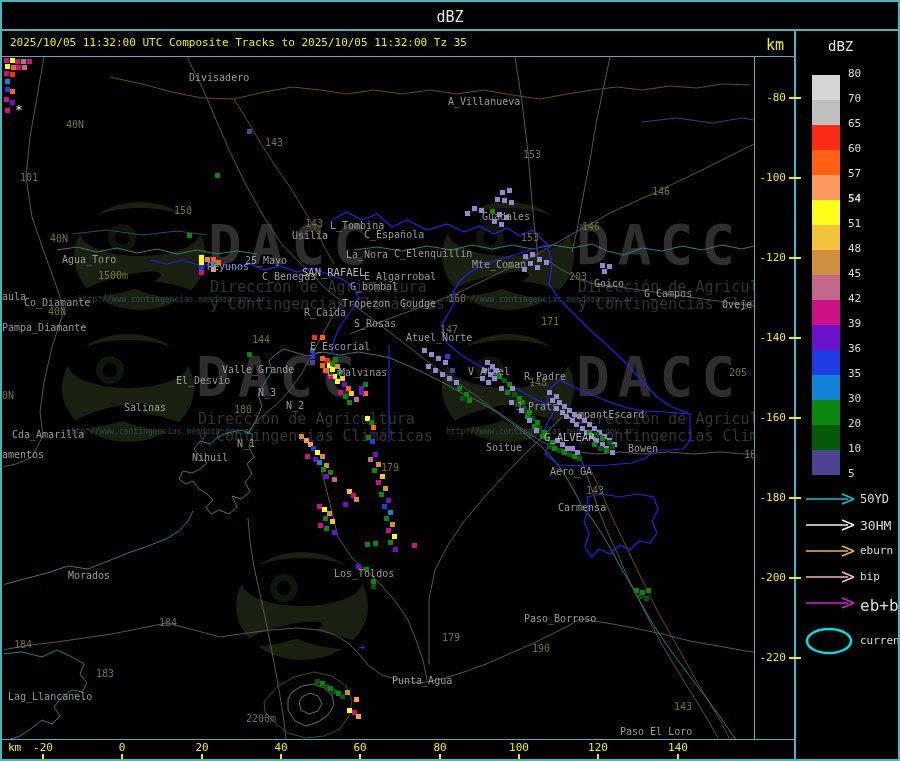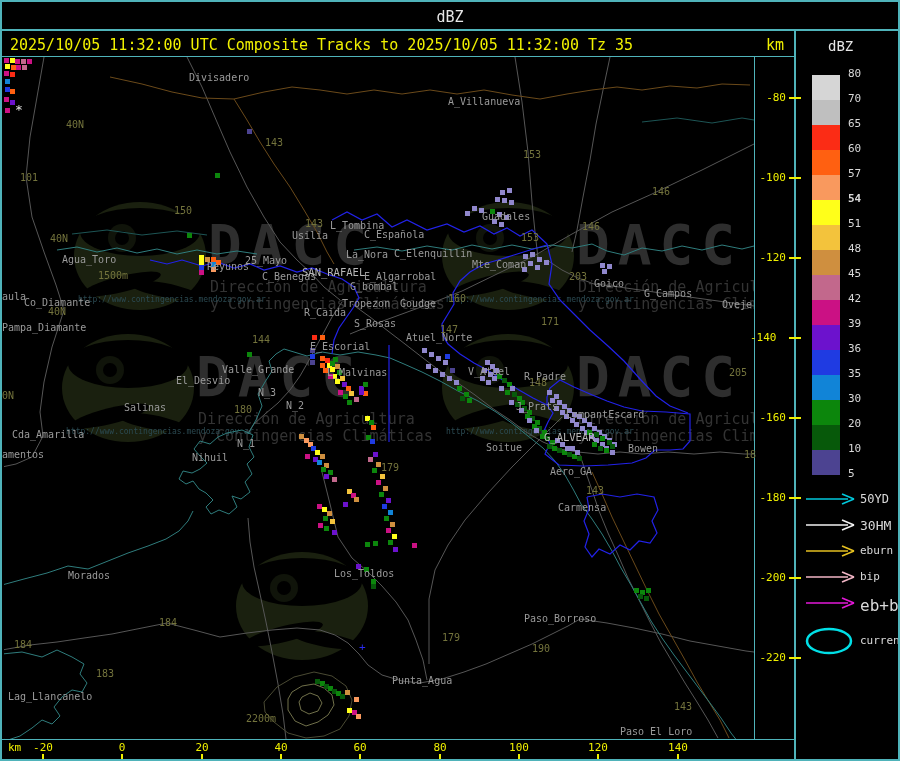--- a/index.html
+++ b/index.html
@@ -2,21 +2,21 @@
 <html><head>
 <meta charset="utf-8">
 <style>
   html,body{margin:0;padding:0;background:#000;}
   #root{position:relative;width:900px;height:761px;background:#000;overflow:hidden;
         box-sizing:border-box;border:2px solid #4fb3ba;
         font-family:"DejaVu Sans Mono",monospace;}
   .abs{position:absolute;}
   .cy{background:#4fb3ba;}
   #titlebar{left:0;top:6px;width:100%;text-align:center;color:#e6e6e6;font-size:15px;}
-  #timeline{left:8px;top:34px;color:#f0f000;font-size:15px;white-space:pre;}
+  #timeline{left:8px;top:34px;color:#f0f000;font-size:11px;white-space:pre;}
   #km-top{left:764px;top:34px;color:#f0f000;font-size:15px;}
   #panel-title{left:826px;top:36px;color:#e6e6e6;font-size:14px;}
   .map-lab{position:absolute;white-space:pre;line-height:11px;}
   .lab-place{color:#9a9a9a;font-size:10px;}
   .lab-big{color:#b8b8b8;font-size:10.5px;}
   .lab-route{color:#73733c;font-size:10px;}
   .axis-lab{position:absolute;color:#f0f000;font-size:11px;line-height:12px;}
   .scale-lab{position:absolute;color:#d9d9d9;font-size:11px;line-height:14px;}
 </style>
 </head>
@@ -536,21 +536,21 @@
     <svg width="54" height="32" style="position: absolute; left: 802px; top: 625px;">
       <ellipse cx="25" cy="14" rx="22" ry="12" fill="none" stroke="#00dfe6" stroke-width="2.5"></ellipse>
     </svg>
     <div class="abs" style="left: 858px; top: 632px; color: rgb(217, 217, 217); font-size: 11px;">current</div>
     <div class="abs axis-lab" style="left: 748px; top: 90px; width: 36px; text-align: right;">-80</div>
     <div class="abs" style="left: 787px; top: 95px; width: 12px; height: 2px; background: rgb(240, 240, 0);"></div>
     <div class="abs axis-lab" style="left: 748px; top: 170px; width: 36px; text-align: right;">-100</div>
     <div class="abs" style="left: 787px; top: 175px; width: 12px; height: 2px; background: rgb(240, 240, 0);"></div>
     <div class="abs axis-lab" style="left: 748px; top: 250px; width: 36px; text-align: right;">-120</div>
     <div class="abs" style="left: 787px; top: 255px; width: 12px; height: 2px; background: rgb(240, 240, 0);"></div>
-    <div class="abs axis-lab" style="left: 748px; top: 330px; width: 36px; text-align: left;">-140</div>
+    <div class="abs axis-lab" style="left: 748px; top: 330px; width: 36px; text-align: right;">-140</div>
     <div class="abs" style="left: 787px; top: 335px; width: 12px; height: 2px; background: rgb(240, 240, 0);"></div>
     <div class="abs axis-lab" style="left: 748px; top: 410px; width: 36px; text-align: right;">-160</div>
     <div class="abs" style="left: 787px; top: 415px; width: 12px; height: 2px; background: rgb(240, 240, 0);"></div>
     <div class="abs axis-lab" style="left: 748px; top: 490px; width: 36px; text-align: right;">-180</div>
     <div class="abs" style="left: 787px; top: 495px; width: 12px; height: 2px; background: rgb(240, 240, 0);"></div>
     <div class="abs axis-lab" style="left: 748px; top: 570px; width: 36px; text-align: right;">-200</div>
     <div class="abs" style="left: 787px; top: 575px; width: 12px; height: 2px; background: rgb(240, 240, 0);"></div>
     <div class="abs axis-lab" style="left: 748px; top: 650px; width: 36px; text-align: right;">-220</div>
     <div class="abs" style="left: 787px; top: 655px; width: 12px; height: 2px; background: rgb(240, 240, 0);"></div>
     <div class="abs axis-lab" style="left: 6px; top: 740px;">km</div>

